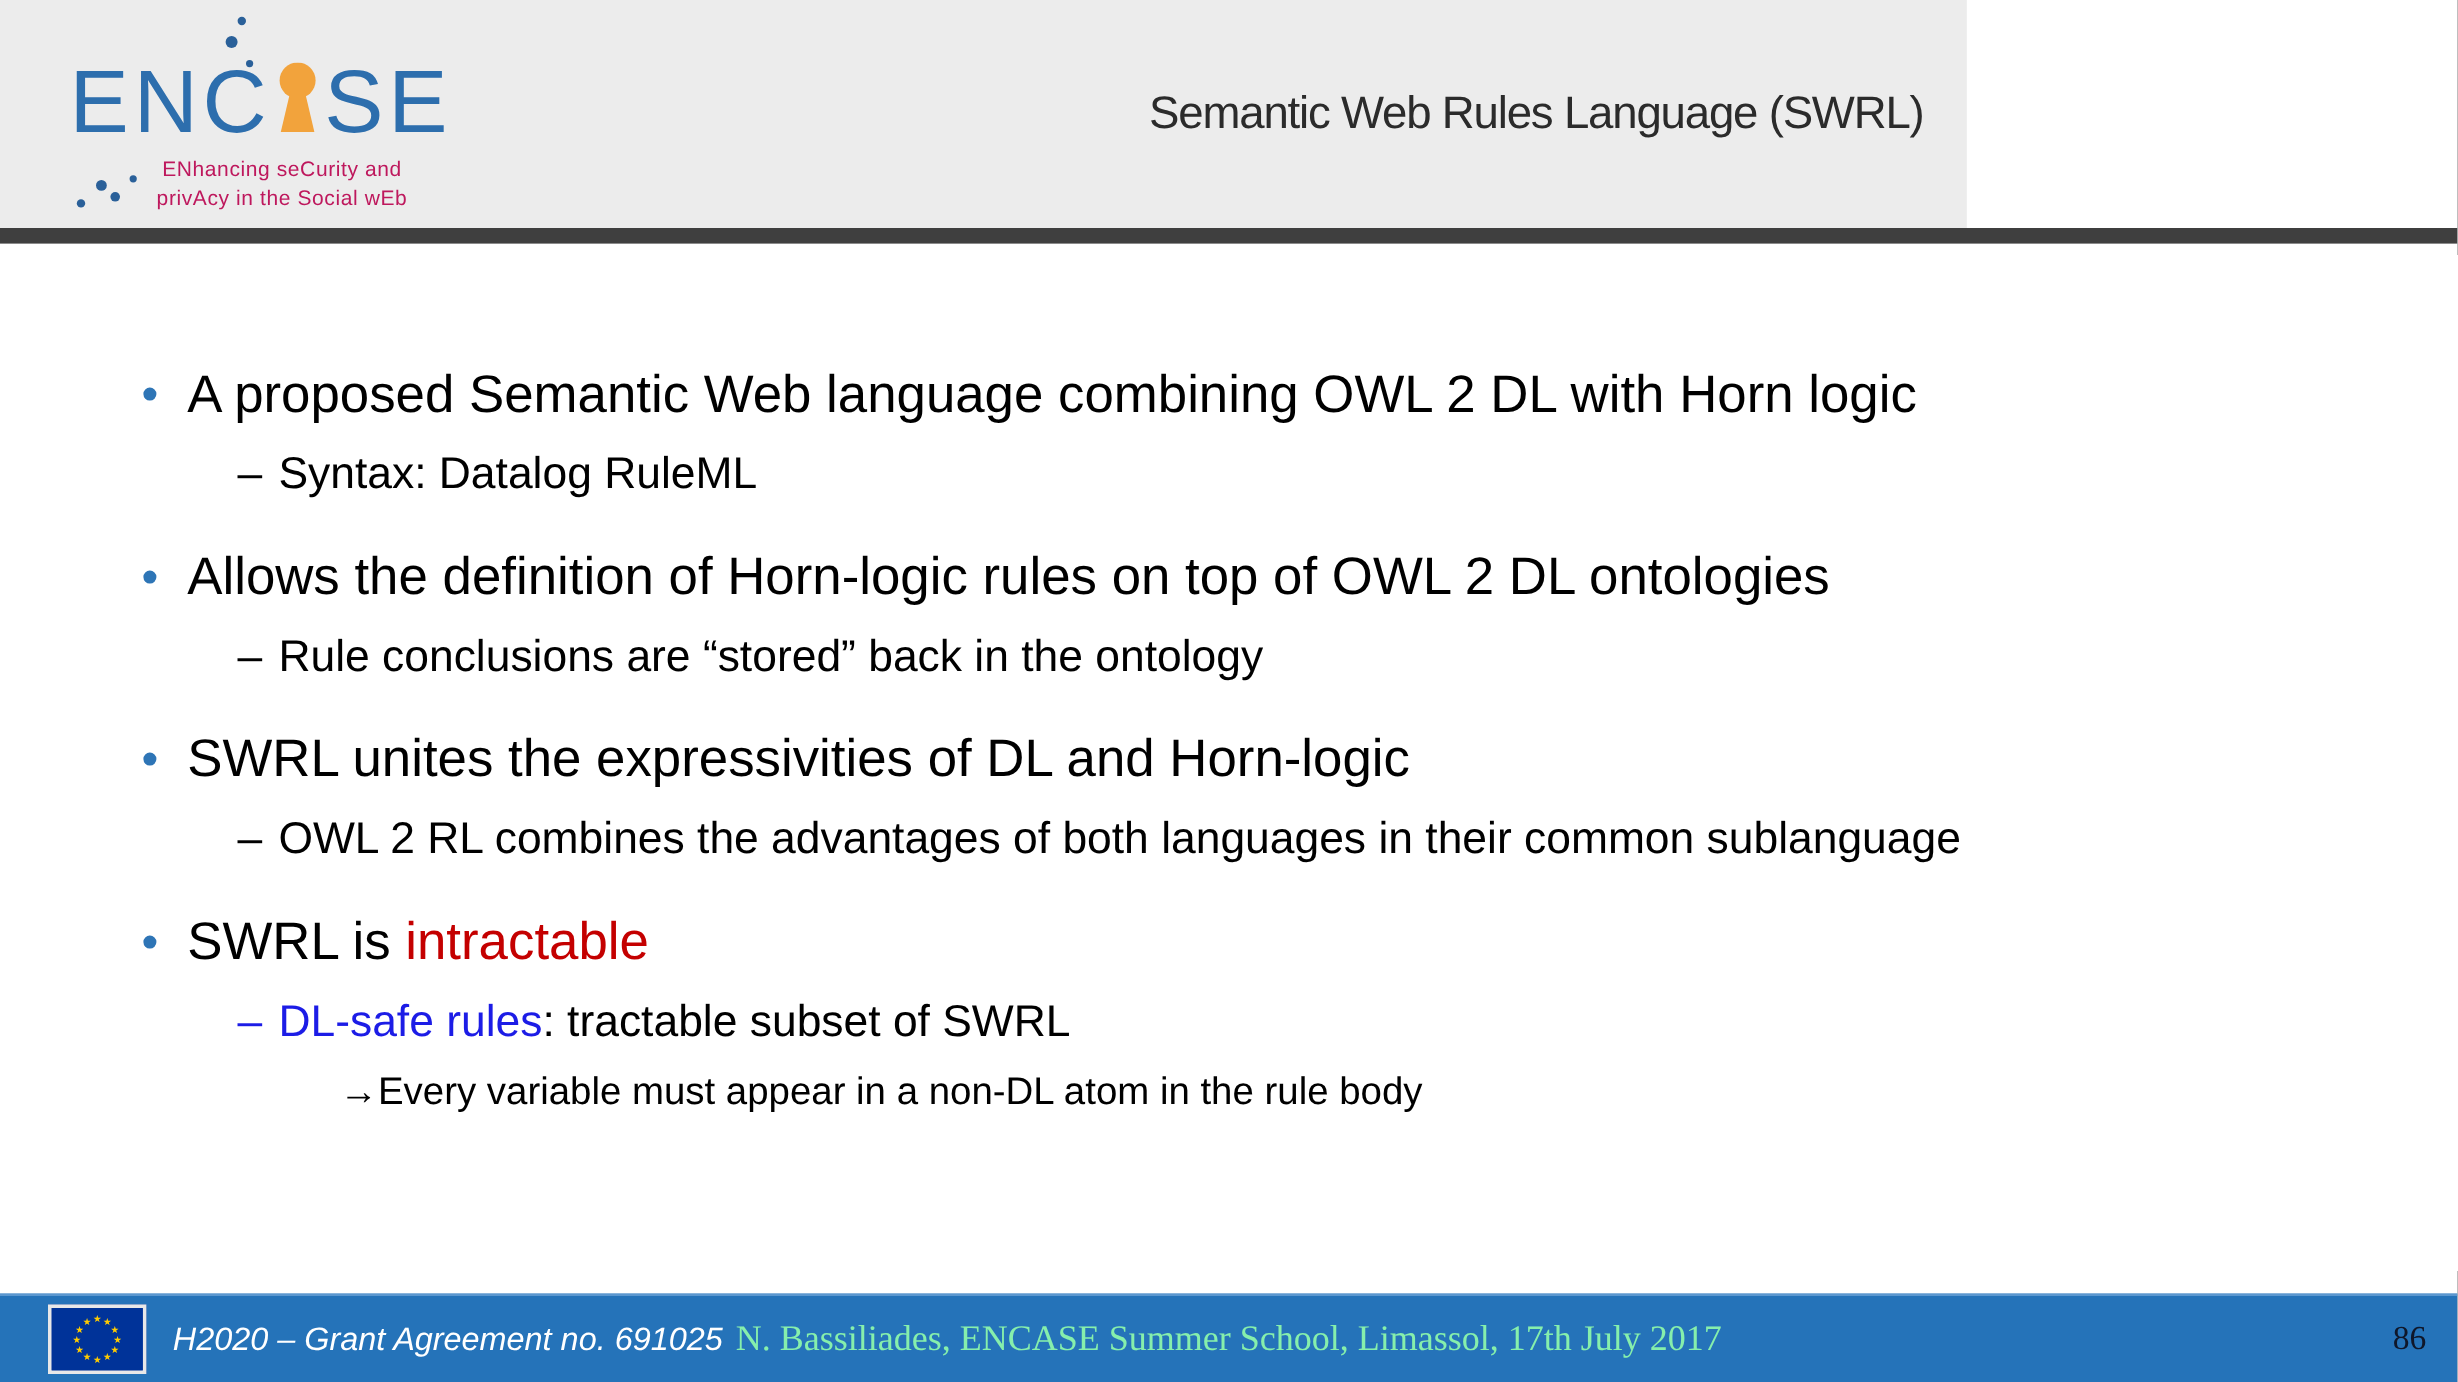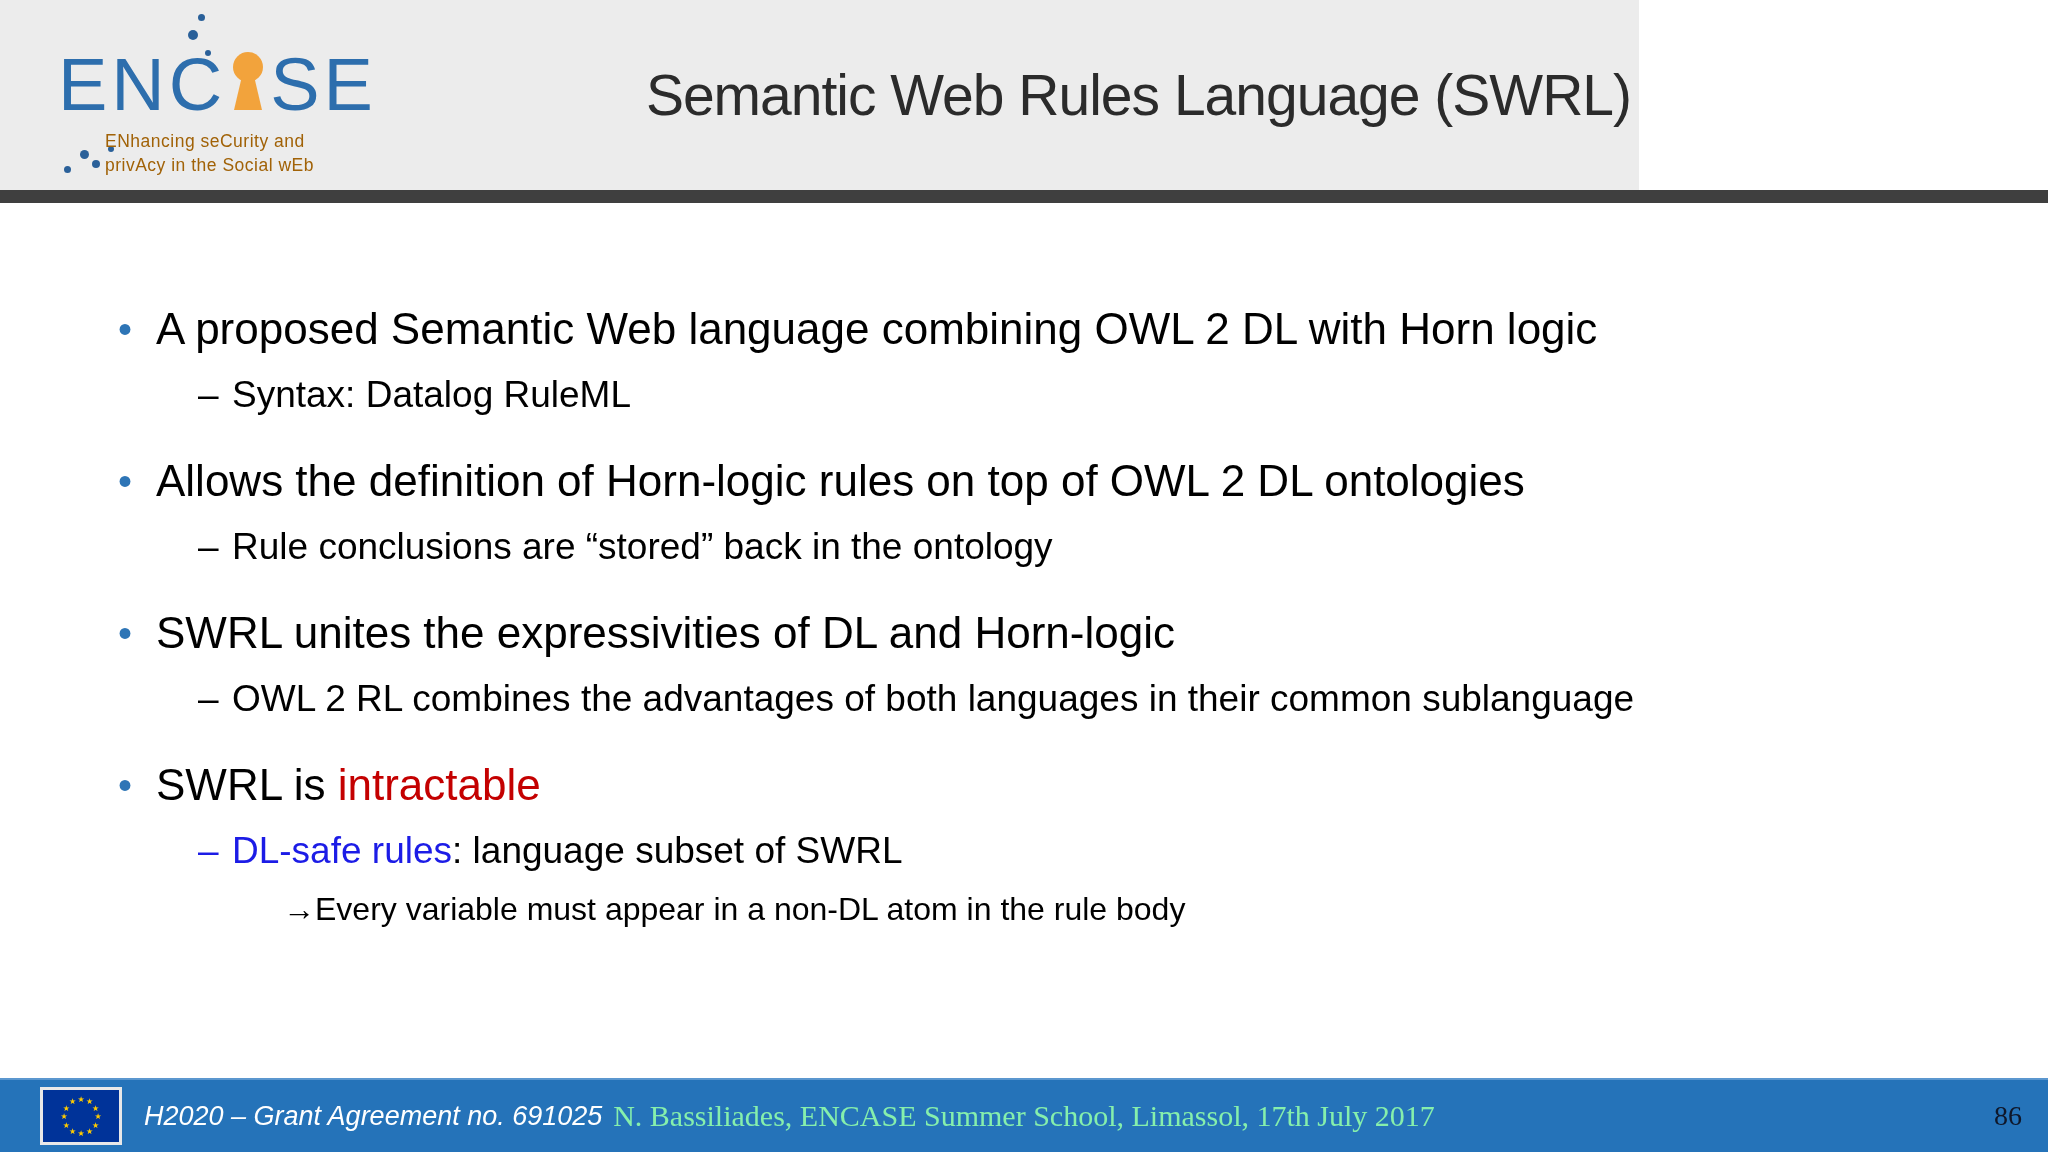--- a/index.html
+++ b/index.html
@@ -2,30 +2,30 @@
 <html><head>
 <meta charset="utf-8">
 <style>
   html,body{margin:0;padding:0;background:#888;}
   .slide{position:relative;width:2048px;height:1152px;background:#ffffff;overflow:hidden;
          font-family:"Liberation Sans",sans-serif;}
 
   
   .header{position:absolute;top:0;left:0;width:1639px;height:190px;background:#ececec;}
   .divider{position:absolute;top:190px;left:0;width:2048px;height:13px;background:#3f3f3f;}
-  .title{position:absolute;top:0;right:8px;height:190px;display:flex;align-items:center;
-         font-size:57px;color:#2b2b2b;letter-spacing:-1px;font-weight:400;}
+  .title{position:absolute;top:0;right:36px;height:190px;display:flex;align-items:center;
+         font-size:38px;color:#2b2b2b;letter-spacing:-1px;font-weight:400;}
 
   
   .logo{position:absolute;top:8px;left:50px;width:330px;height:178px;}
   .wordmark{position:absolute;top:40px;left:8px;display:flex;align-items:center;
             font-size:74px;font-weight:400;color:#2d6ead;letter-spacing:4px;line-height:1;}
   .keyhole{display:inline-block;margin:0 4px;}
-  .tagline{position:absolute;top:122px;left:55px;width:260px;text-align:left;
-           font-size:17.5px;line-height:1.35;color:#a16207;letter-spacing:.5px;}
+  .tagline{position:absolute;top:122px;left:55px;width:260px;text-align:center;
+           font-size:17.5px;line-height:1.35;color:#be185d;letter-spacing:.5px;}
   .dot{position:absolute;border-radius:50%;background:#2a6099;}
 
   
   .content{position:absolute;top:203px;left:0;width:2048px;padding:97px 0 0 118px;box-sizing:border-box;}
   .row{display:flex;align-items:flex-start;}
   .l1{font-size:44px;line-height:1.3;color:#000;margin-top:32px;}
   .l1:first-child{margin-top:0;}
   .l2{font-size:37px;line-height:1.35;color:#000;margin-top:12px;margin-left:80px;}
   .l3{font-size:32px;line-height:1.35;color:#000;margin-top:12px;margin-left:165px;}
   .l1 .marker{color:#2e75b6;font-size:40px;width:38px;flex:0 0 38px;line-height:1.45;}
@@ -110,21 +110,21 @@
       <span class="text">OWL 2 RL combines the advantages of both languages in their common sublanguage</span>
     </div>
 
     <div class="row l1">
       <span class="marker">•</span>
       <span class="text"><span>SWRL is </span><span class="red">intractable</span></span>
     </div>
 
     <div class="row l2">
       <span class="marker link">–</span>
-      <span class="text"><span class="link">DL-safe rules</span><span>: language subset of SWRL</span></span>
+      <span class="text"><span class="link">DL-safe rules</span><span>: tractable subset of SWRL</span></span>
     </div>
 
     <div class="row l3">
       <span class="marker">→</span>
       <span class="text">Every variable must appear in a non-DL atom in the rule body</span>
     </div>
 
   </div>
 
   <div class="footer">

